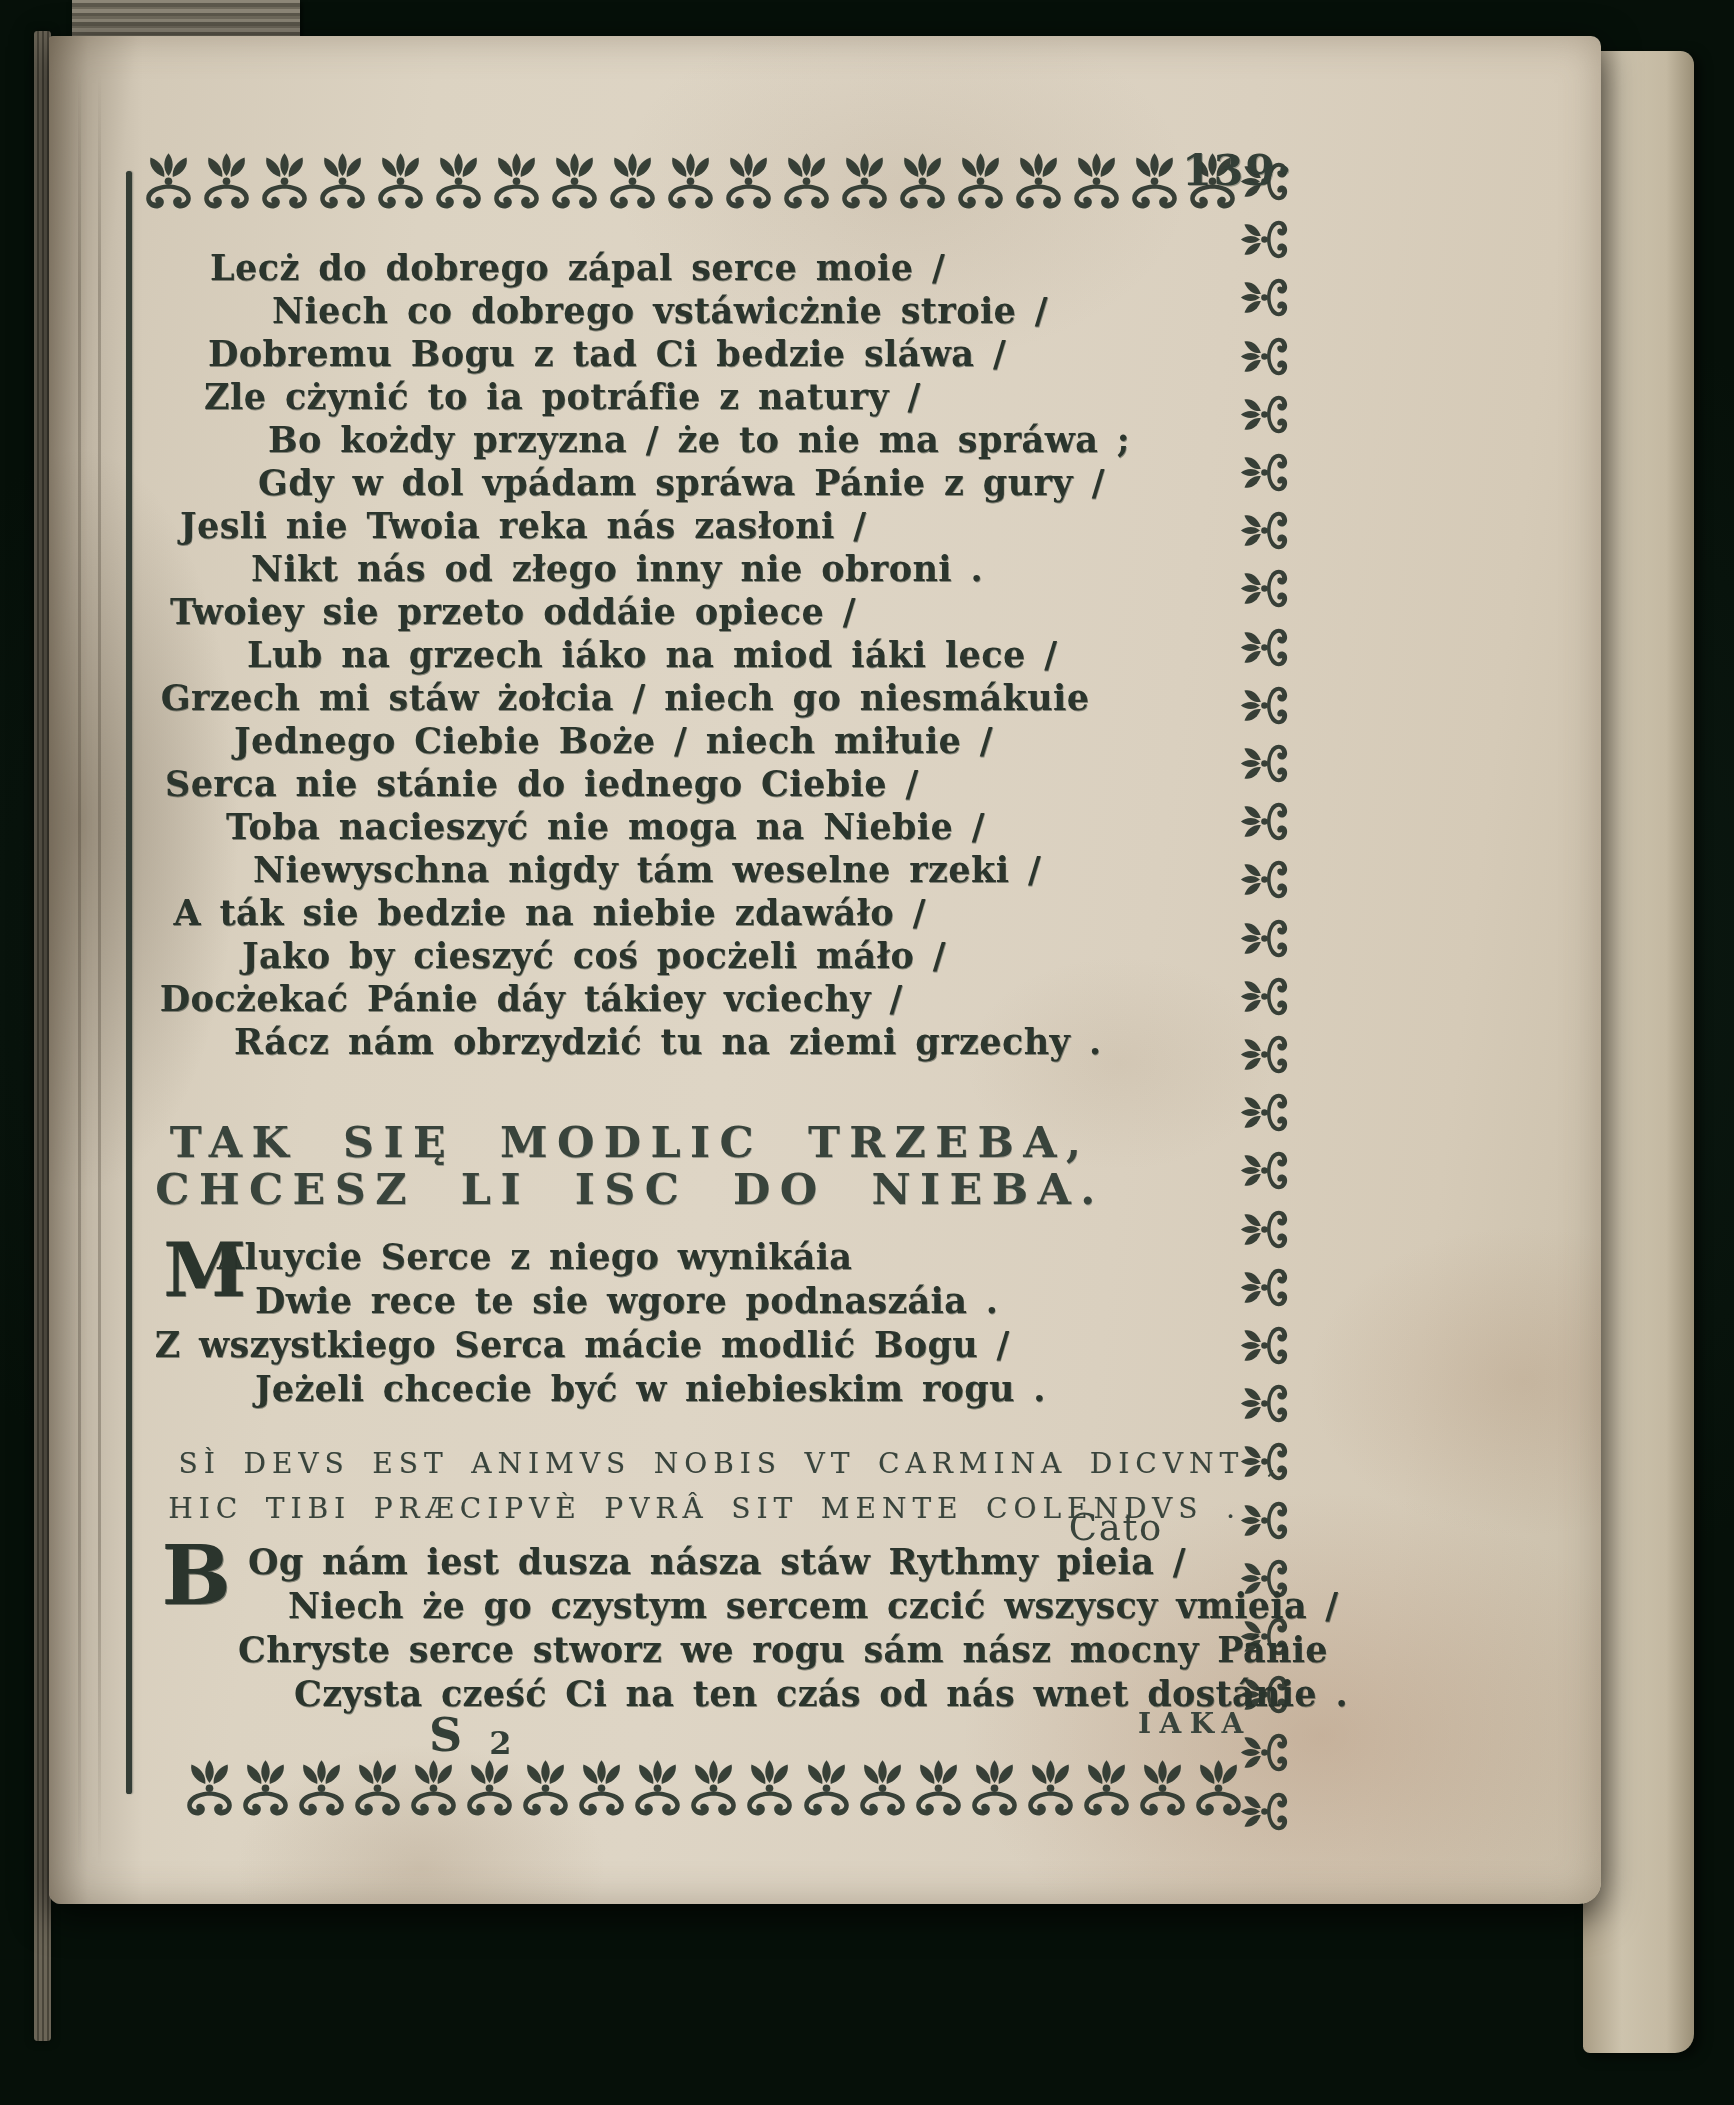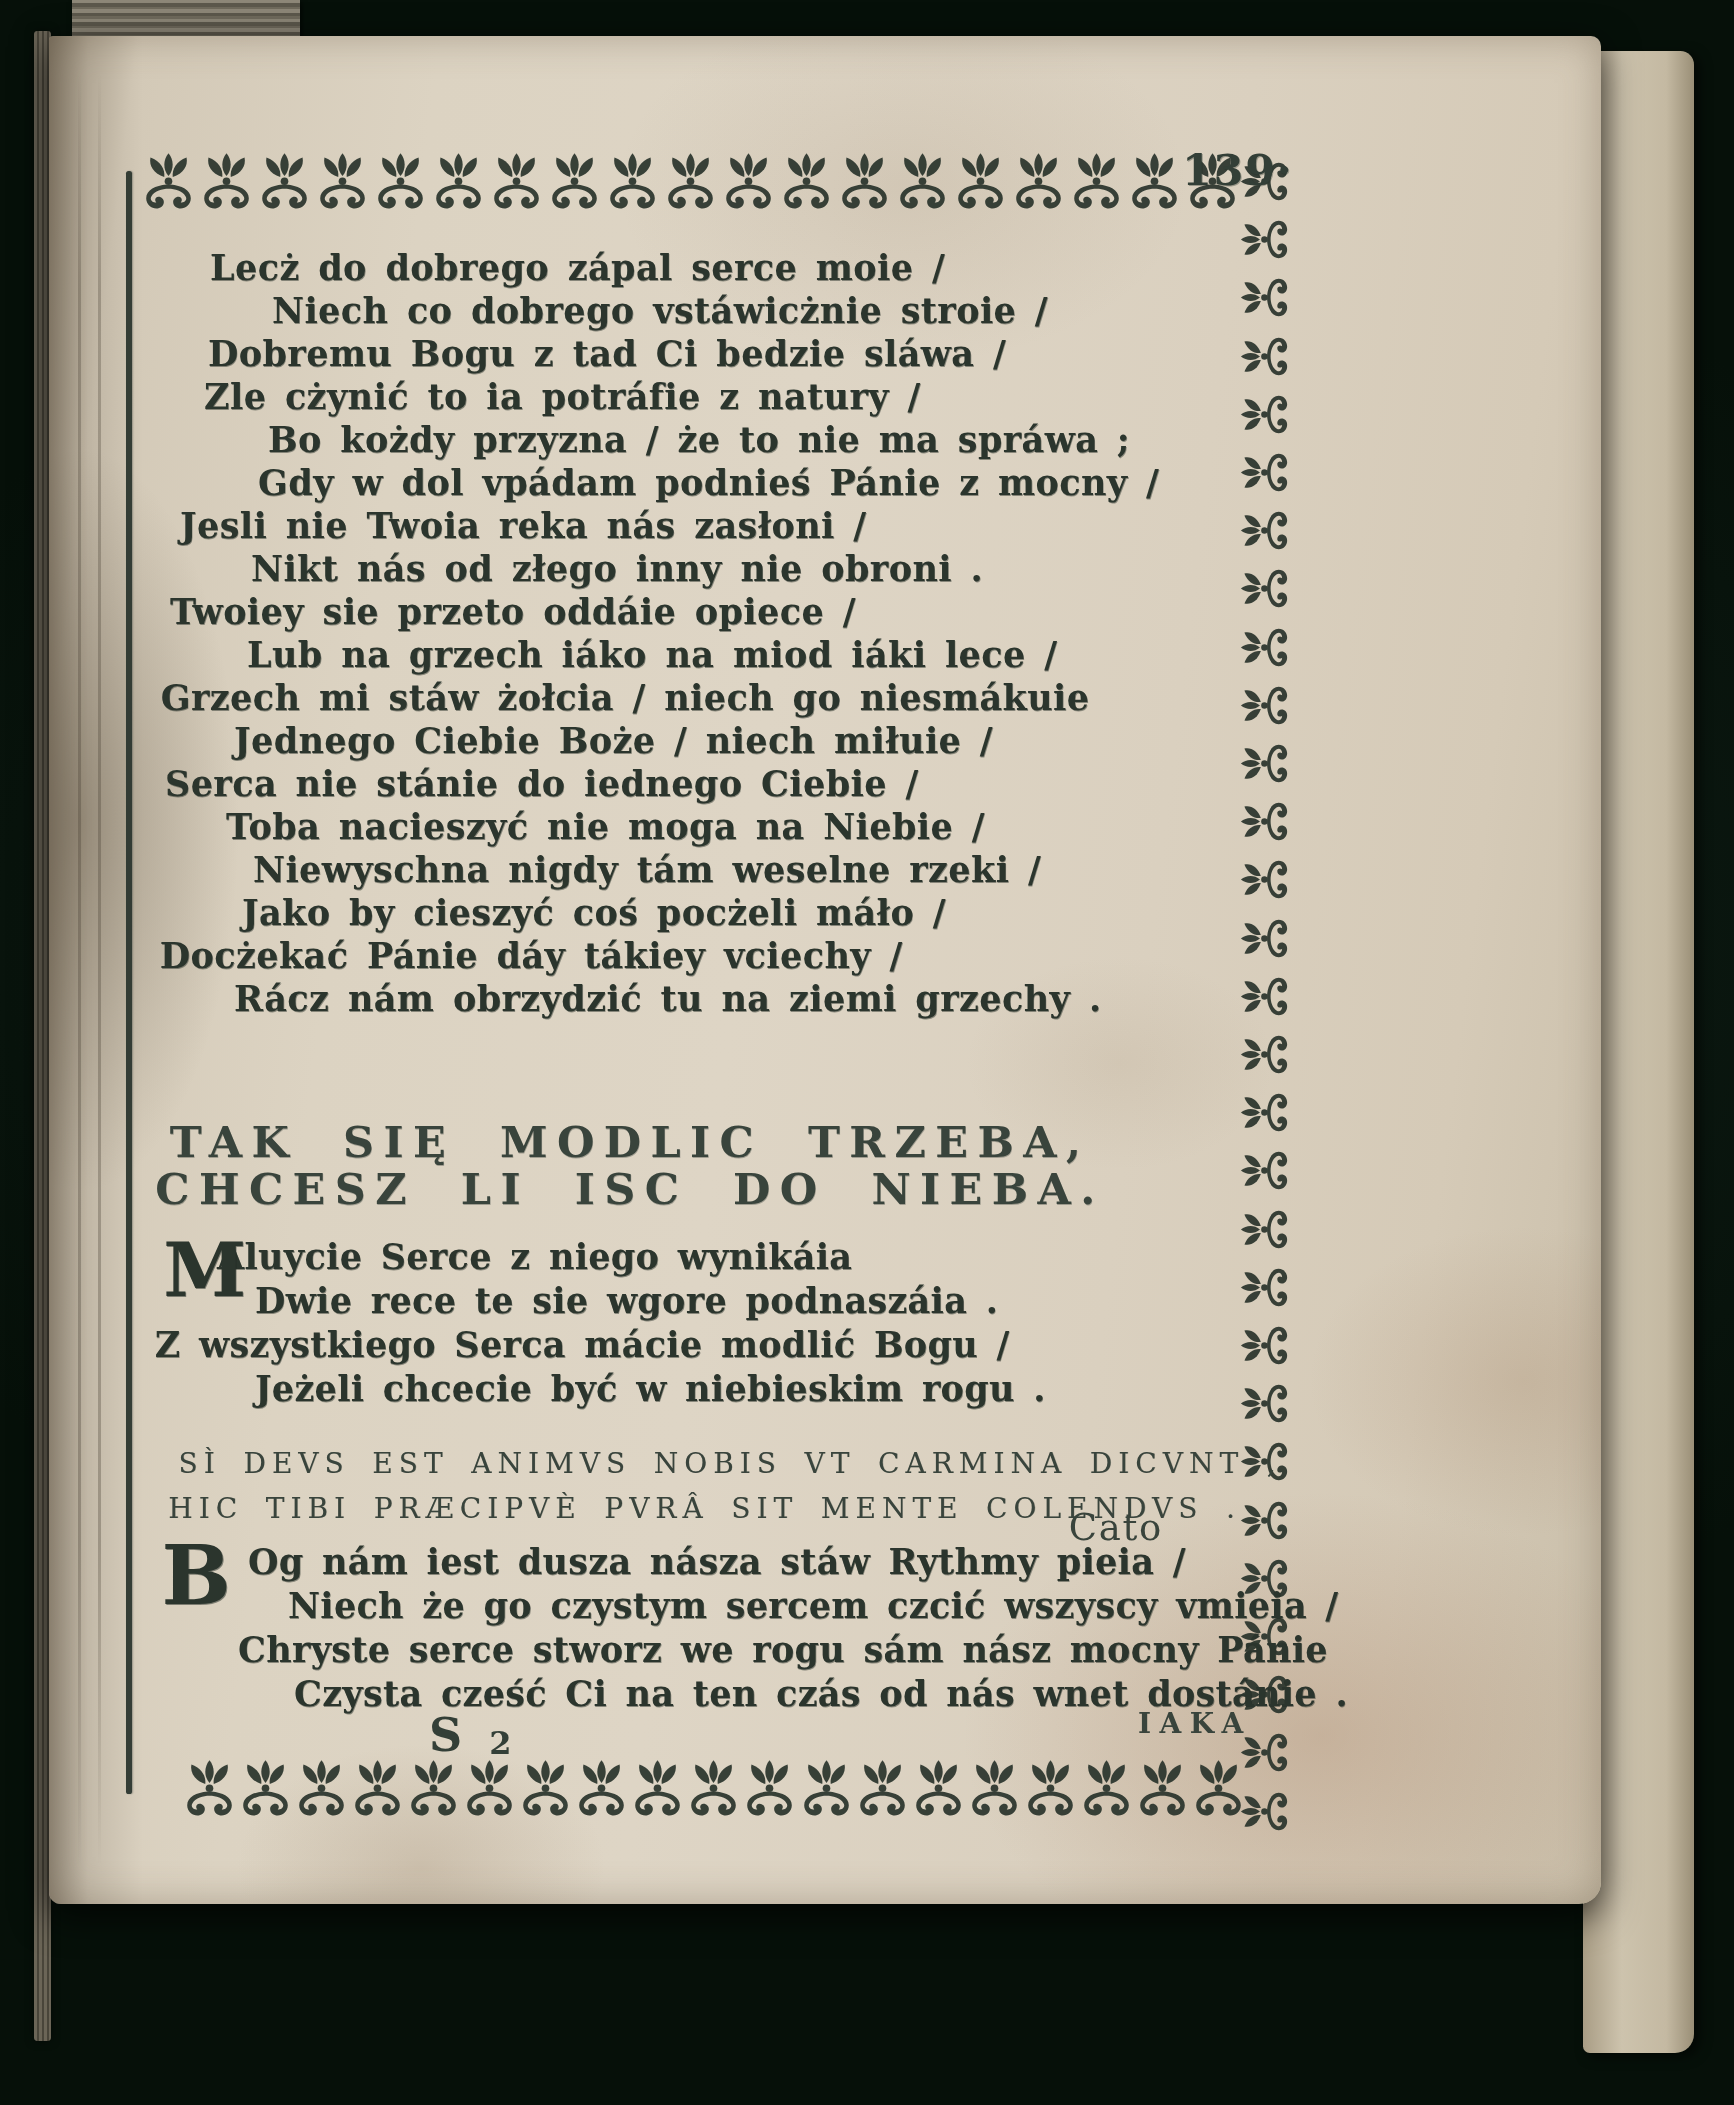--- a/index.html
+++ b/index.html
@@ -340,30 +340,31 @@
     </div>
 
   <div class="pagenum">139·</div>
 
   <div class="poem" id="poem-lines">
       <div class="pline" style="padding-left: 57px;">Lecż do dobrego zápal serce moie /</div>
       <div class="pline" style="padding-left: 119px;">Niech co dobrego vstáwicżnie stroie /</div>
       <div class="pline" style="padding-left: 55px;">Dobremu Bogu z tad Ci bedzie sláwa /</div>
       <div class="pline" style="padding-left: 51px;">Zle cżynić to ia potráfie z natury /</div>
       <div class="pline" style="padding-left: 115px;">Bo kożdy przyzna / że to nie ma spráwa ;</div>
-      <div class="pline" style="padding-left: 105px;">Gdy w dol vpádam podnieś Pánie z mocny /</div>
+      <div class="pline" style="padding-left: 105px;">Gdy w dol vpádam spráwa Pánie z gury /</div>
       <div class="pline" style="padding-left: 27px;">Jesli nie Twoia reka nás zasłoni /</div>
       <div class="pline" style="padding-left: 98px;">Nikt nás od złego inny nie obroni .</div>
       <div class="pline" style="padding-left: 17px;">Twoiey sie przeto oddáie opiece /</div>
       <div class="pline" style="padding-left: 94px;">Lub na grzech iáko na miod iáki lece /</div>
       <div class="pline" style="padding-left: 7.7px;">Grzech mi stáw żołcia / niech go niesmákuie</div>
       <div class="pline" style="padding-left: 81px;">Jednego Ciebie Boże / niech miłuie /</div>
       <div class="pline" style="padding-left: 12px;">Serca nie stánie do iednego Ciebie /</div>
       <div class="pline" style="padding-left: 73px;">Toba nacieszyć nie moga na Niebie /</div>
       <div class="pline" style="padding-left: 100px;">Niewyschna nigdy tám weselne rzeki /</div>
+      <div class="pline" style="padding-left: 20.4px;">A ták sie bedzie na niebie zdawáło /</div>
       <div class="pline" style="padding-left: 89px;">Jako by cieszyć coś pocżeli máło /</div>
       <div class="pline" style="padding-left: 6.8px;">Docżekać Pánie dáy tákiey vciechy /</div>
       <div class="pline" style="padding-left: 81px;">Rácz nám obrzydzić tu na ziemi grzechy .</div>
     </div>
 
   <div class="heading">
     <div>TAK SIĘ MODLIC TRZEBA,</div>
     <div>CHCESZ LI ISC DO NIEBA.</div>
   </div>
 

